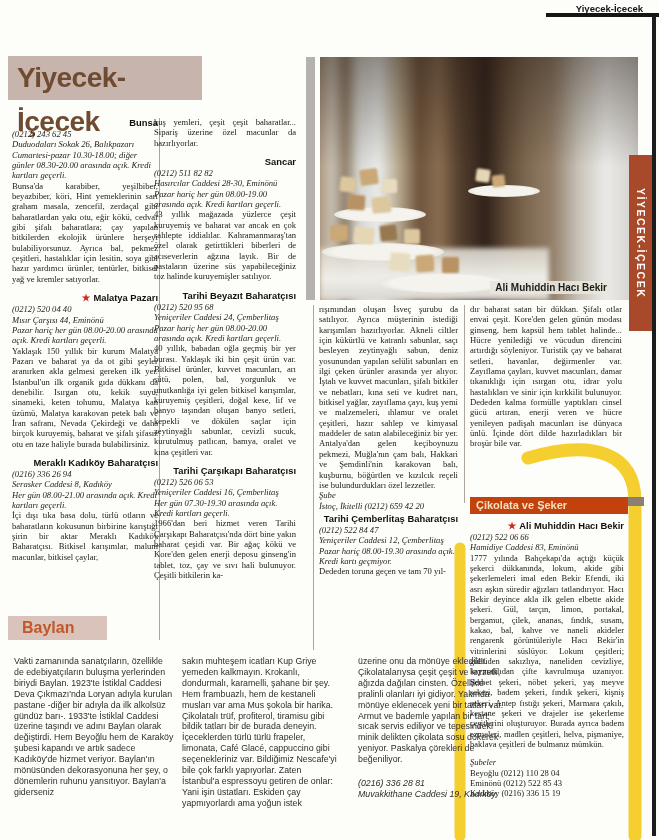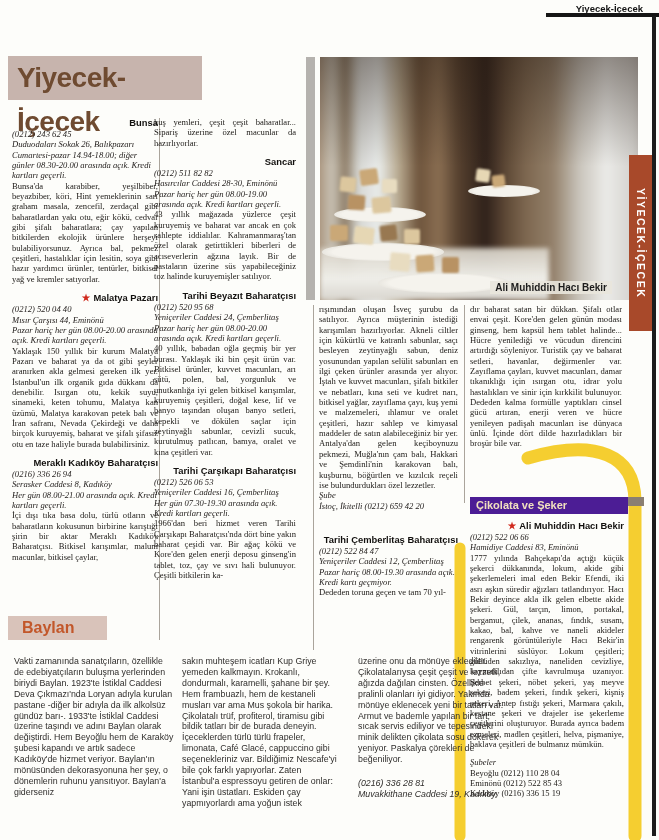--- a/index.html
+++ b/index.html
@@ -64,21 +64,21 @@
   .col3{left:319px;top:304px;width:139px;height:351px;}
   .col4{left:470px;top:304px;width:152px;height:195px;}
   .entry{margin-bottom:8px;}
   .entry h3{margin:0 0 1px 0;font:bold 9.4px "Liberation Sans",sans-serif;color:#12100e;text-align:right;}
   .meta{font-style:italic;color:#262220;}
   .btext{text-align:justify;font-family:Liberation Serif, serif;}
   .carry{text-align:justify;margin-bottom:8px;}
   .star{color:#d0291c;font-size:9.5px;margin-right:3px;}
   
   .choc{position:absolute;left:470px;top:497px;width:154px;font-size:8.5px;line-height:10.35px;color:#1d1a17;}
-  .choc-bar{position:relative;width:158px;height:17px;background:#4c1d95;margin-bottom:6px;}
+  .choc-bar{position:relative;width:158px;height:17px;background:#c2410c;margin-bottom:6px;}
   .choc-bar span{font:bold 11px "Liberation Sans",sans-serif;color:#f1e1bf;line-height:17px;padding-left:6px;}
   .choc-tail{position:absolute;left:158px;top:0px;width:16px;height:9px;background:#8b7f72;}
   .branches div{}
   
   .marker{position:absolute;left:448px;top:430px;z-index:0;}
   .col4,.choc,.col3{z-index:1;}
   
   .baylan-bar{position:absolute;left:8px;top:616px;width:99px;height:24px;background:#d9c3ba;
     font:bold 16px "Liberation Sans",sans-serif;color:#c2572a;line-height:24px;padding-left:14px;
     box-sizing:border-box;}
@@ -141,21 +141,21 @@
   <svg class="marker" width="211" height="410" viewBox="0 0 211 410">
     <path d="M 80 28 C 150 8 186 26 187 70 L 187 406" fill="none" stroke="#f4c713" stroke-width="13" stroke-linecap="round" opacity="0.88"></path>
     <path d="M 12 118 L 12 406" fill="none" stroke="#f4c713" stroke-width="11" stroke-linecap="round" opacity="0.88"></path>
   </svg>
 
   <div class="col col1">
     <div class="entry">
       <h3>Bunsa</h3>
       <div class="meta">(0212) 243 62 45</div>
       <div class="meta">Duduodaları Sokak 26, Balıkpazarı</div>
-      <div class="meta">Cumartesi-pazar 14.94-18.00; diğer günler 08.30-20.00 arasında açık. Kredi kartları geçerli.</div>
+      <div class="meta">Cumartesi-pazar 10.30-18.00; diğer günler 08.30-20.00 arasında açık. Kredi kartları geçerli.</div>
       <div class="btext">Bunsa'da karabiber, yeşilbiber, beyazbiber, köri, Hint yemeklerinin sarı graham masala, zencefil, zerdaçal gibi baharatlardan yakı otu, eğir kökü, cedvar gibi şifalı baharatlara; çay yapılan bitkilerden ekolojik ürünlere herşeyi bulabiliyorsunuz. Ayrıca bal, pekmez çeşitleri, hastalıklar için lesitin, soya gibi hazır yardımcı ürünler, tentürler, bitkisel yağ ve kremler satıyorlar.</div>
     </div>
     <div class="entry">
       <h3><span class="star">★</span><span>Malatya Pazarı</span></h3>
       <div class="meta">(0212) 520 04 40</div>
       <div class="meta">Mısır Çarşısı 44, Eminönü</div>
       <div class="meta">Pazar hariç her gün 08.00-20.00 arasında açık. Kredi kartları geçerli.</div>
       <div class="btext">Yaklaşık 150 yıllık bir kurum Malatya Pazarı ve baharat ya da ot gibi şeyler aranırken akla gelmesi gereken ilk yer. İstanbul'un ilk organik gıda dükkanı da denebilir. Isırgan otu, kekik suyu, sinameki, keten tohumu, Malatya kan üzümü, Malatya karakovan petek balı ve İran safranı, Nevada Çekirdeği ve daha birçok kuruyemiş, baharat ve şifalı şifasız otu en taze haliyle burada bulabilirsiniz.</div>
     </div>
     <div class="entry">
@@ -188,21 +188,21 @@
       <div class="meta">(0212) 526 06 53</div>
       <div class="meta">Yeniçeriler Caddesi 16, Çemberlitaş</div>
       <div class="meta">Her gün 07.30-19.30 arasında açık. Kredi kartları geçerli.</div>
       <div class="btext">1966'dan beri hizmet veren Tarihi Çarşıkapı Baharatçısı'nda dört bine yakın baharat çeşidi var. Bir ağaç kökü ve Kore'den gelen enerji deposu ginseng'in tablet, toz, çay ve sıvı hali bulunuyor. Çeşitli bitkilerin ka-</div>
     </div>
   </div>
 
   <div class="col col3">
     <div class="carry" style="margin-bottom:0;">rışımından oluşan İsveç şurubu da satılıyor. Ayrıca müşterinin istediği karışımları hazırlıyorlar. Akneli ciltler için kükürtlü ve katranlı sabunlar, saçı besleyen zeytinyağlı sabun, deniz yosunundan yapılan selülit sabunları en ilgi çeken ürünler arasında yer alıyor. İştah ve kuvvet macunları, şifalı bitkiler ve nebatları, kına seti ve kudret narı, bitkisel yağlar, zayıflama çayı, kuş yemi ve malzemeleri, ıhlamur ve oralet çeşitleri, hazır sahlep ve kimyasal maddeler de satın alabileceğiniz bir yer. Antalya'dan gelen keçiboynuzu pekmezi, Muğla'nın çam balı, Hakkari ve Şemdinli'nin karakovan balı, kuşburnu, böğürtlen ve kızılcık reçeli ise bulundurdukları özel lezzetler.</div>
     <div class="meta">Şube</div>
-    <div class="meta" style="margin-bottom:23px;">İstoç, İkitelli (0212) 659 42 20</div>
+    <div class="meta" style="margin-bottom:2px;">İstoç, İkitelli (0212) 659 42 20</div>
     <div class="entry">
       <h3>Tarihi Çemberlitaş Baharatçısı</h3>
       <div class="meta">(0212) 522 84 47</div>
       <div class="meta">Yeniçeriler Caddesi 12, Çemberlitaş</div>
       <div class="meta">Pazar hariç 08.00-19.30 arasında açık. Kredi kartı geçmiyor.</div>
       <div class="btext">Dededen toruna geçen ve tam 70 yıl-</div>
     </div>
   </div>
 
   <div class="col col4">

